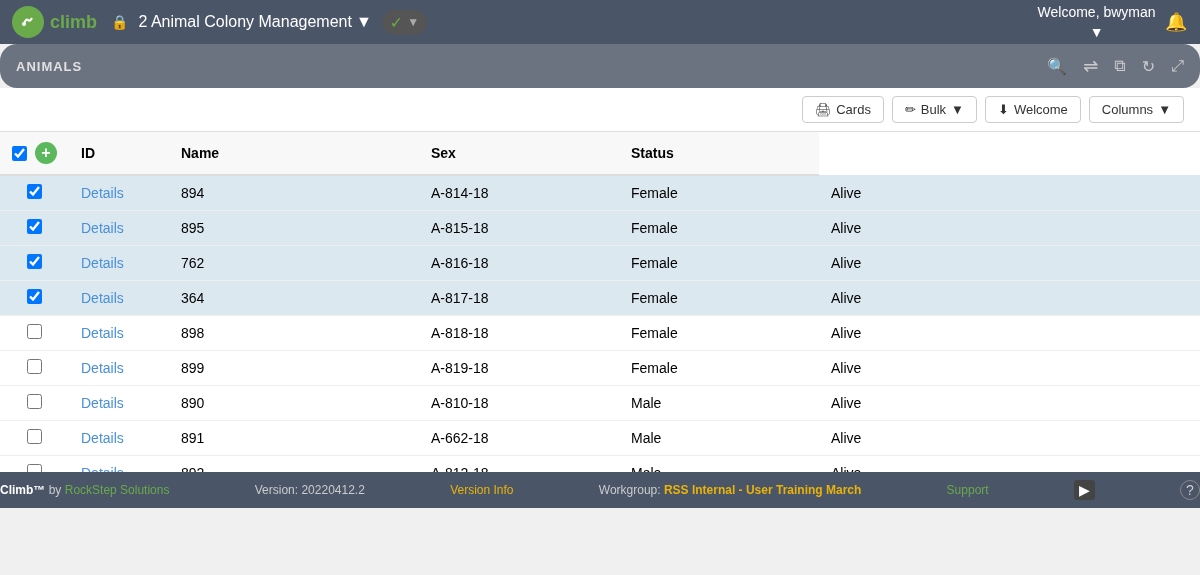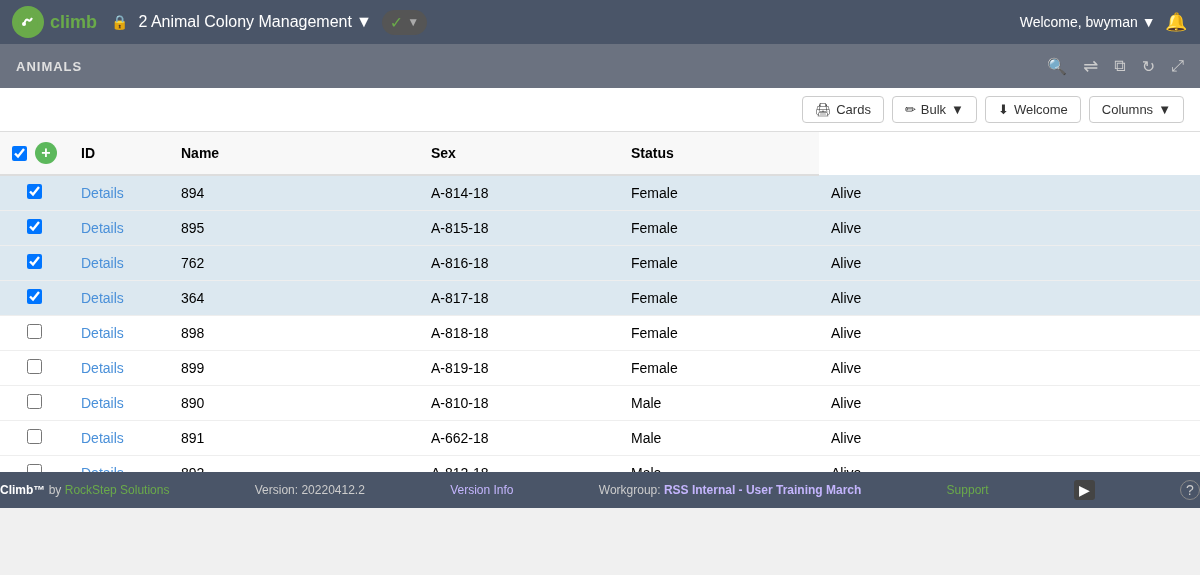--- a/index.html
+++ b/index.html
@@ -56,31 +56,33 @@
       color: #6aaa4a;
       font-size: 16px;
     }
     .nav-spacer { flex: 1; }
     .welcome-area {
       color: white;
       display: flex;
       align-items: center;
       gap: 4px;
       cursor: pointer;
+      flex-direction: column;
     }
     .bell-icon { color: #ccc; font-size: 18px; cursor: pointer; }
 
     
     .section-header {
       background: #6b7280;
       height: 44px;
       display: flex;
       align-items: center;
       padding: 0 16px;
       justify-content: space-between;
+      border-radius: 17px;
     }
     .section-title {
       color: #e0e0e0;
       font-size: 13px;
       font-weight: bold;
       letter-spacing: 1px;
     }
     .section-icons {
       display: flex;
       gap: 16px;
@@ -176,21 +178,21 @@
       height: 36px;
       display: flex;
       align-items: center;
       justify-content: space-between;
       gap: 16px;
       font-size: 12px;
       color: #ccc;
     }
     .footer-link { color: #6aaa4a; cursor: pointer; text-decoration: none; }
     .footer-bold { color: white; font-weight: bold; }
-    .footer-blue { color: #c4b5fd; cursor: pointer; }
+    .footer-blue { color: #eab308; cursor: pointer; }
     .footer-icon { color: #ccc; font-size: 14px; }
 
     .header-check-row {
       display: flex;
       align-items: center;
       gap: 8px;
     }
   </style>
 </head>
 <body>

